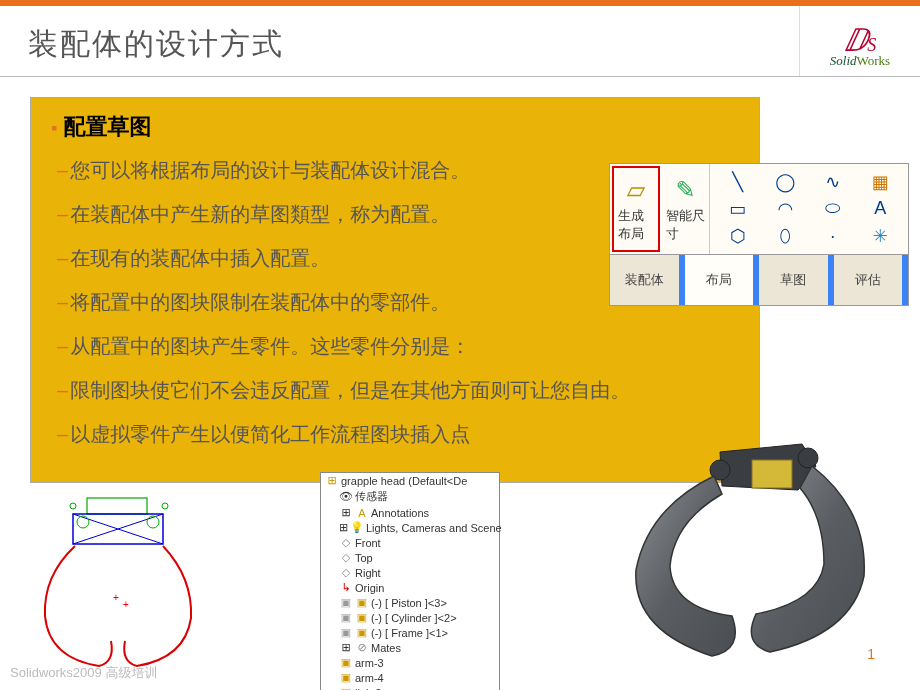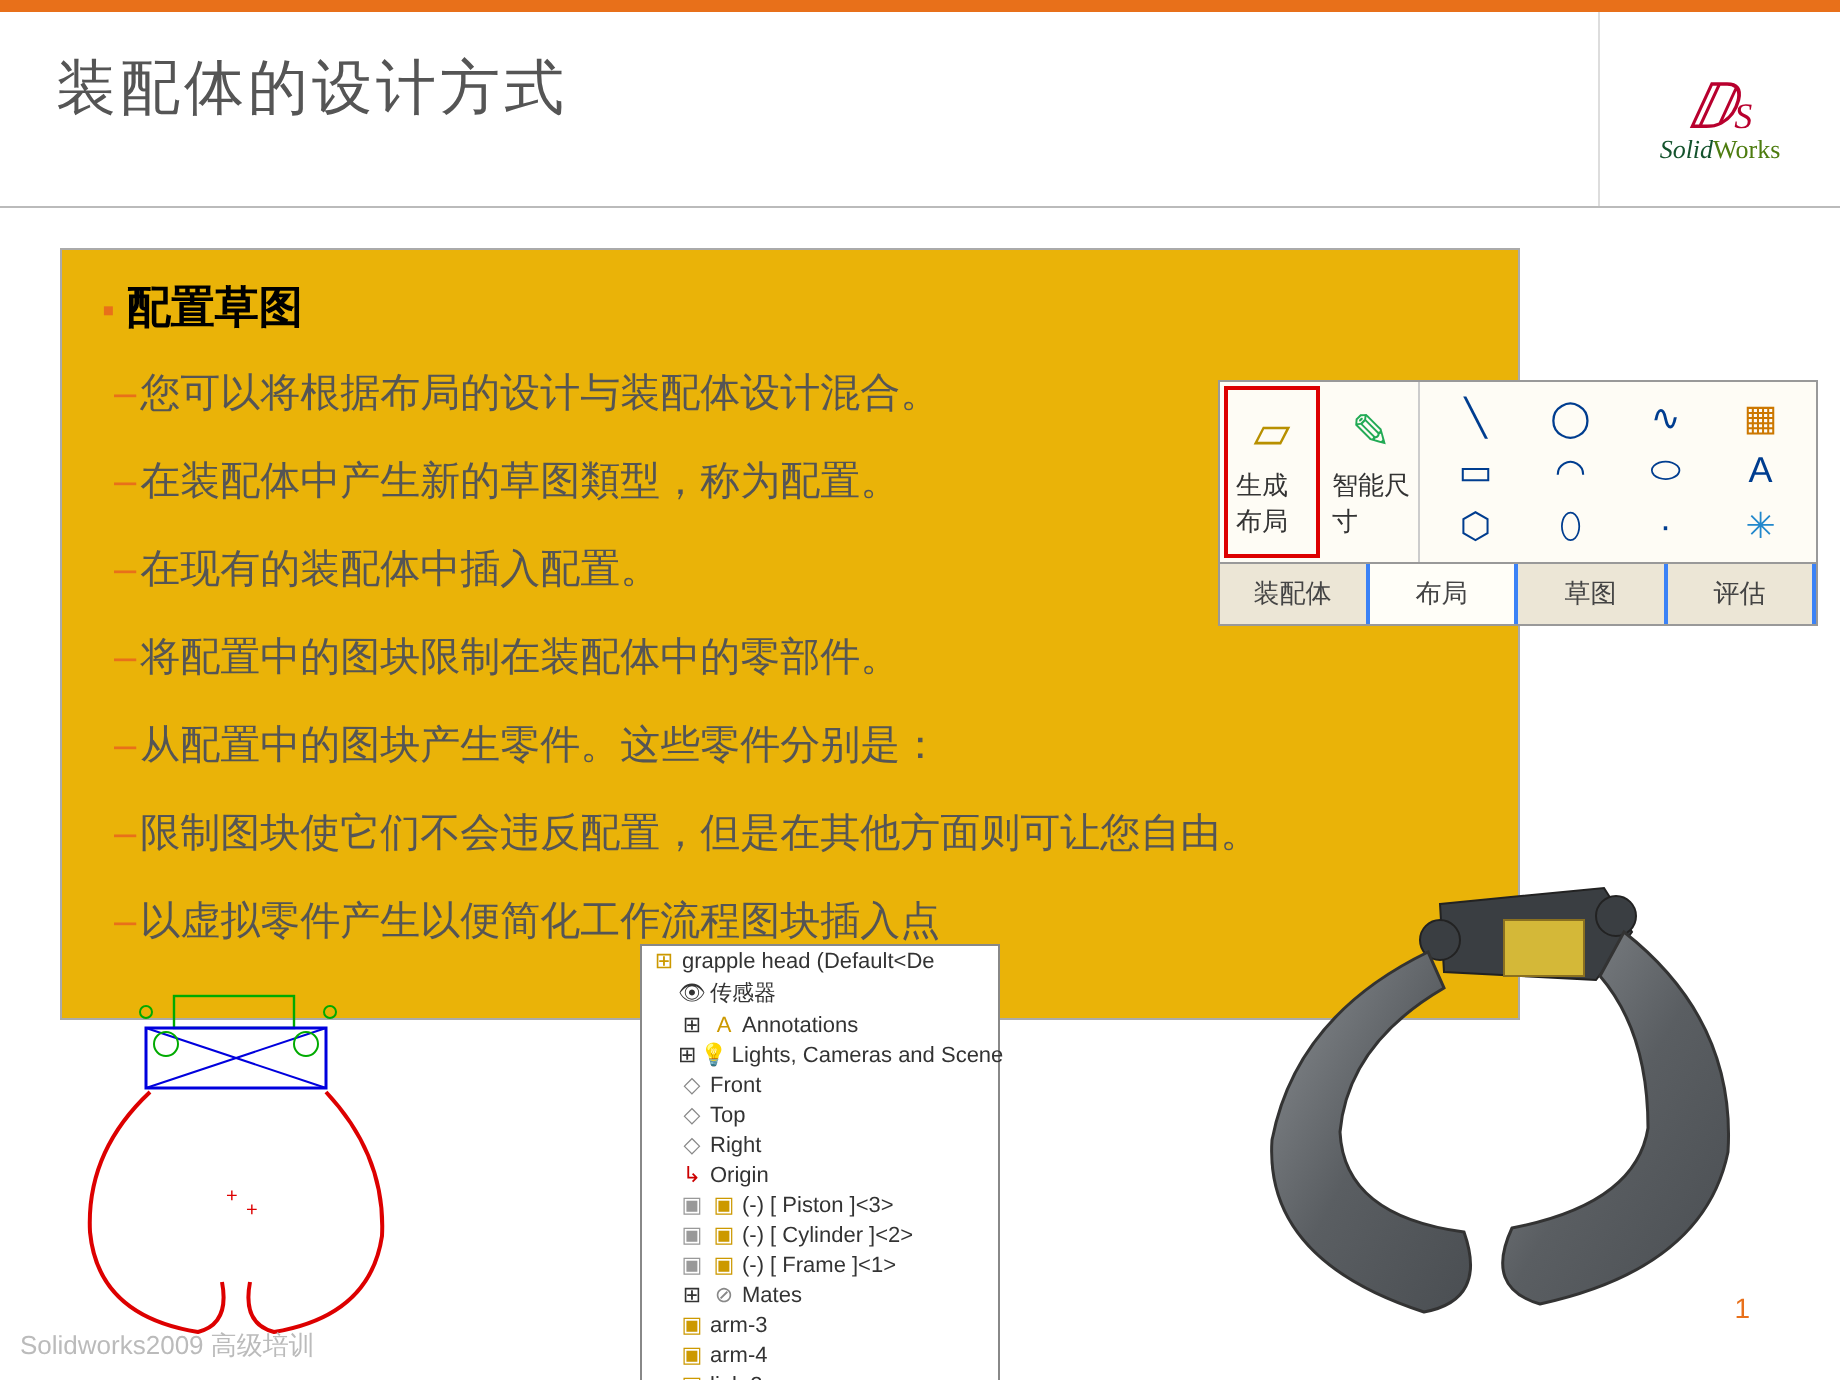--- a/index.html
+++ b/index.html
@@ -10,21 +10,21 @@
       background: #fff;
       position: relative;
       overflow: hidden;
     }
     .top-bar {
       height: 6px;
       background: #e8701a;
     }
     .header {
       display: flex;
-      height: 98px;
+      height: 71px;
       border-bottom: 1px solid #bbb;
       justify-content: center;
     }
     .header-left {
       flex: 1;
       padding: 18px 0 0 28px;
       border-right: 1px solid #ddd;
     }
     .title {
       font-size: 30px;
@@ -133,23 +133,23 @@
       font-size: 18px;
     }
     .toolbar-tabs {
       display: flex;
       border-top: 1px solid #999;
       background: #ece6d6;
     }
     .tb-tab {
       flex: 1;
       text-align: center;
-      padding: 6px 0;
+      padding: 16px 0;
       font-size: 13px;
-      border-right: 2px solid #3b82f6;
+      border-right: 6px solid #3b82f6;
       color: #444;
     }
     .tb-tab.active { background: #fffef8; font-weight: 500; }
     .sketch-img {
       position: absolute;
       left: 25px;
       top: 486px;
       width: 190px;
       height: 190px;
     }

